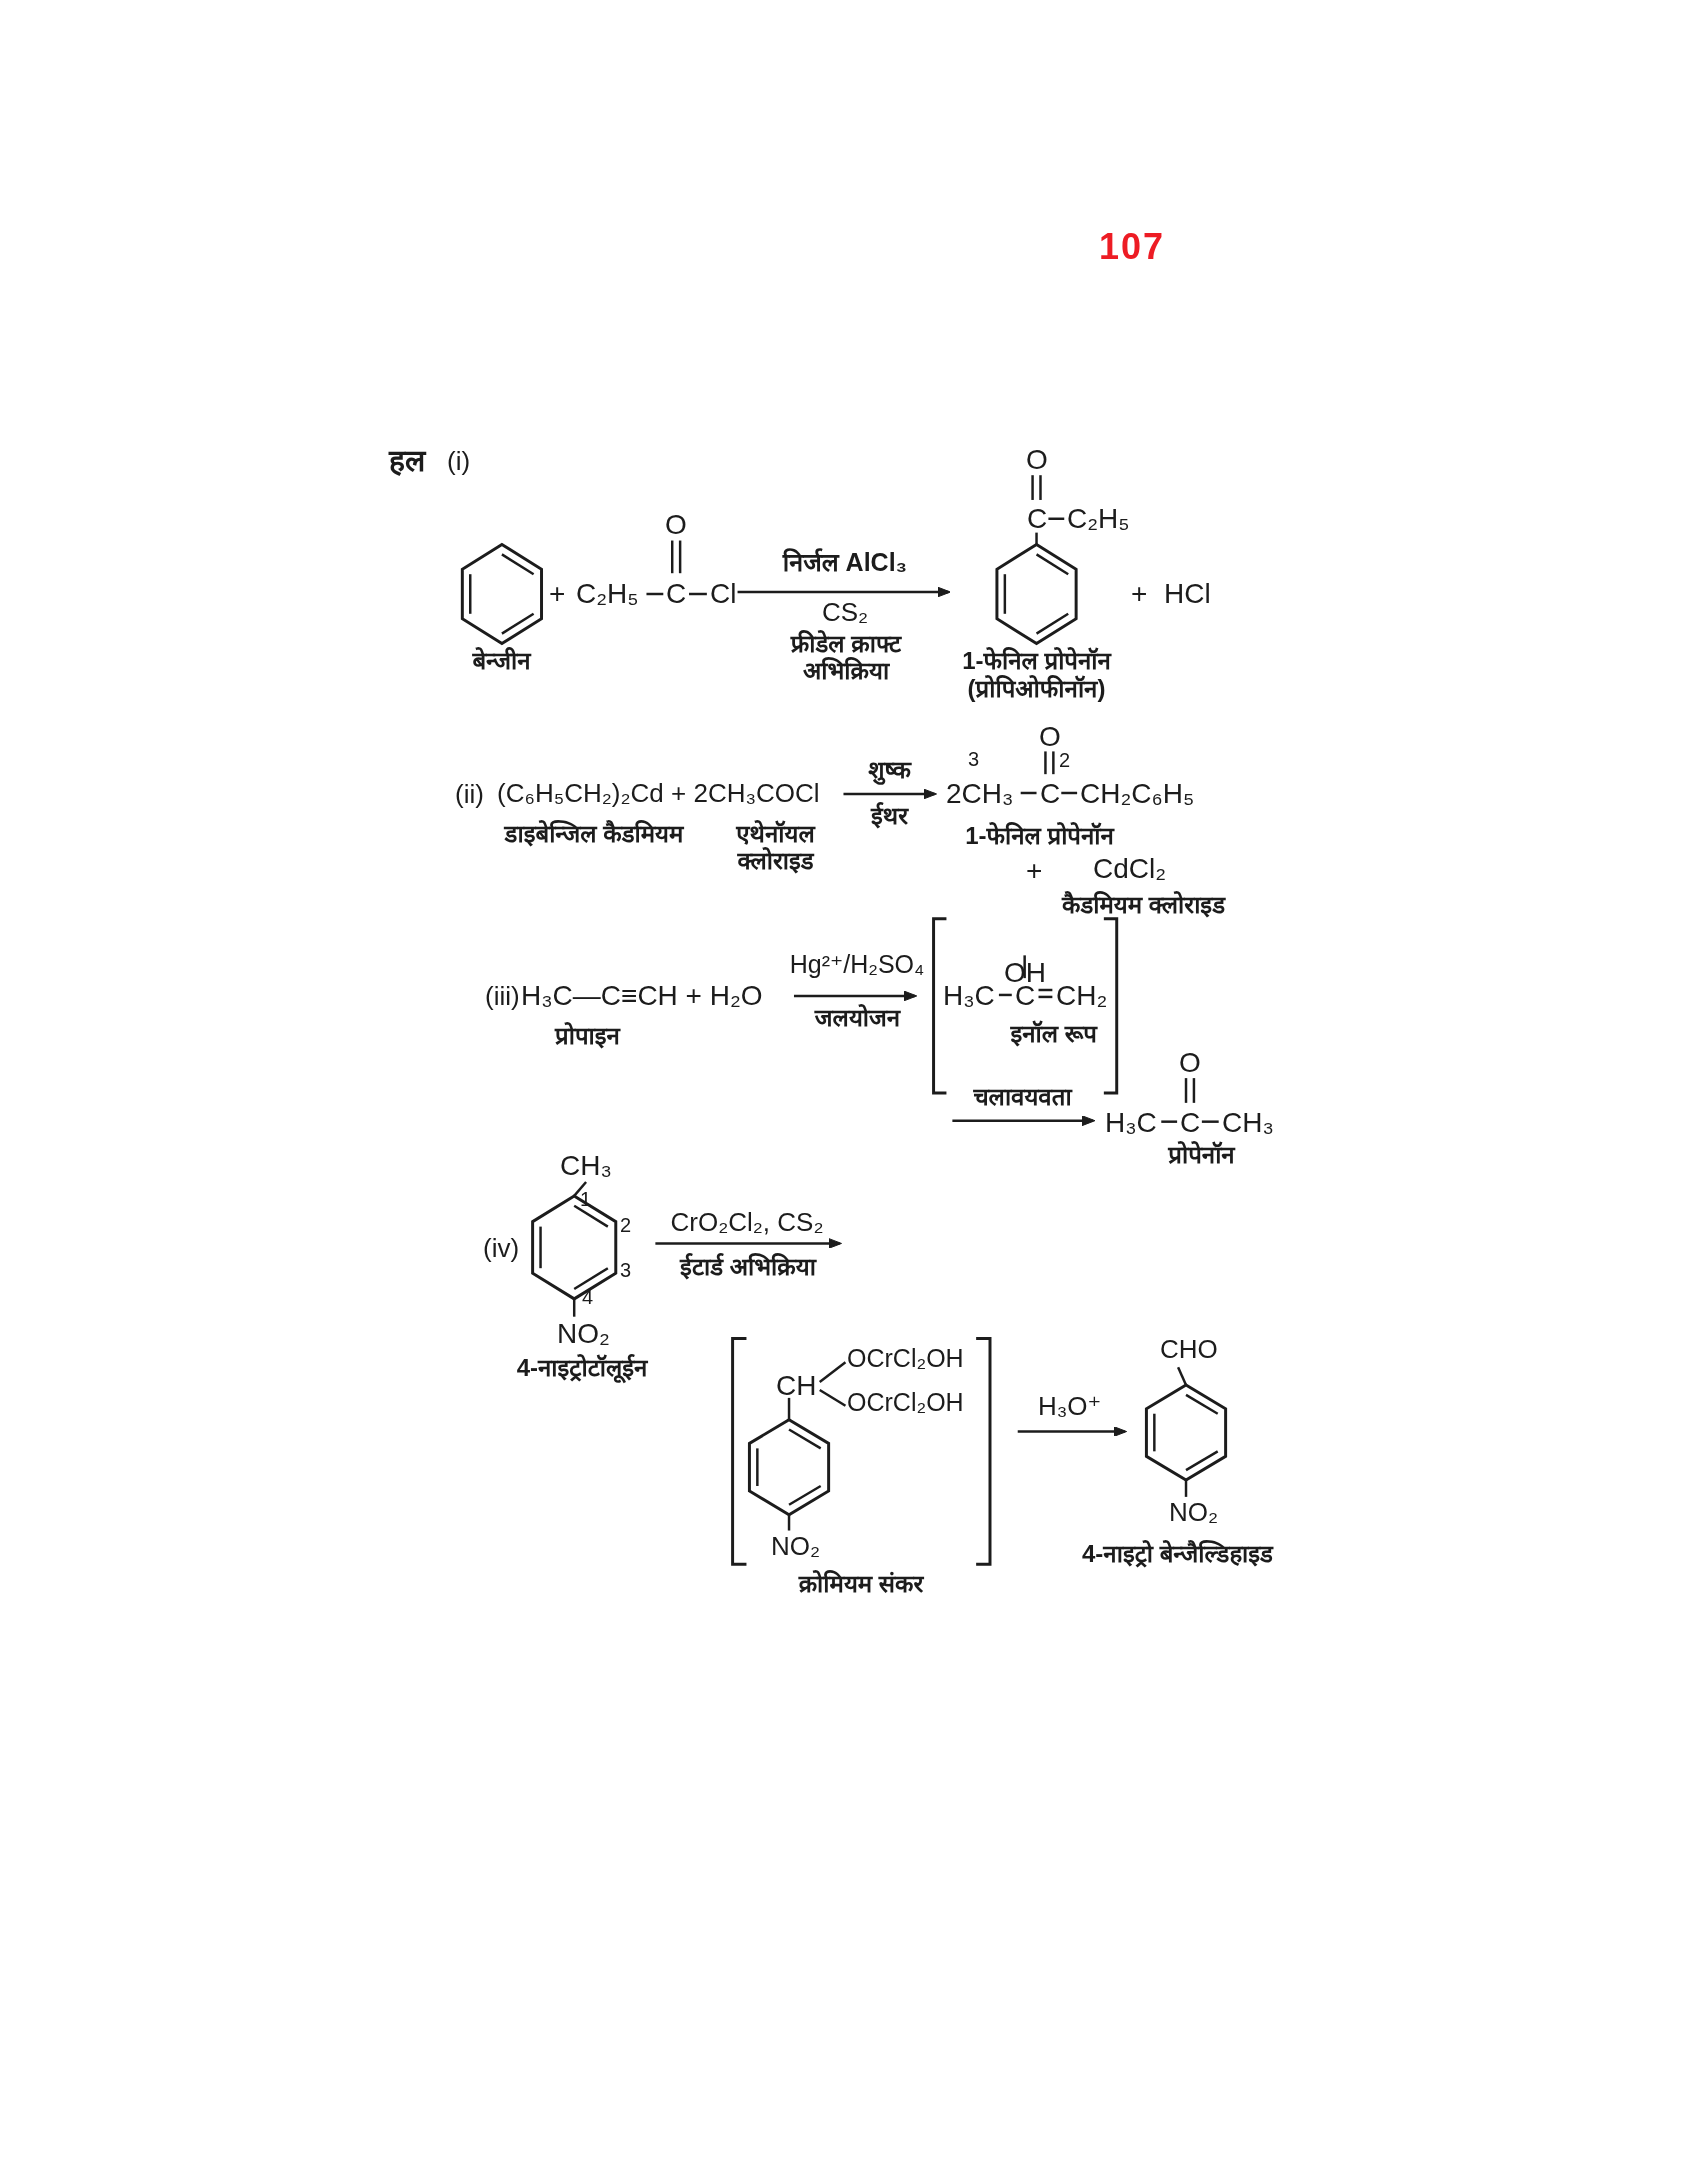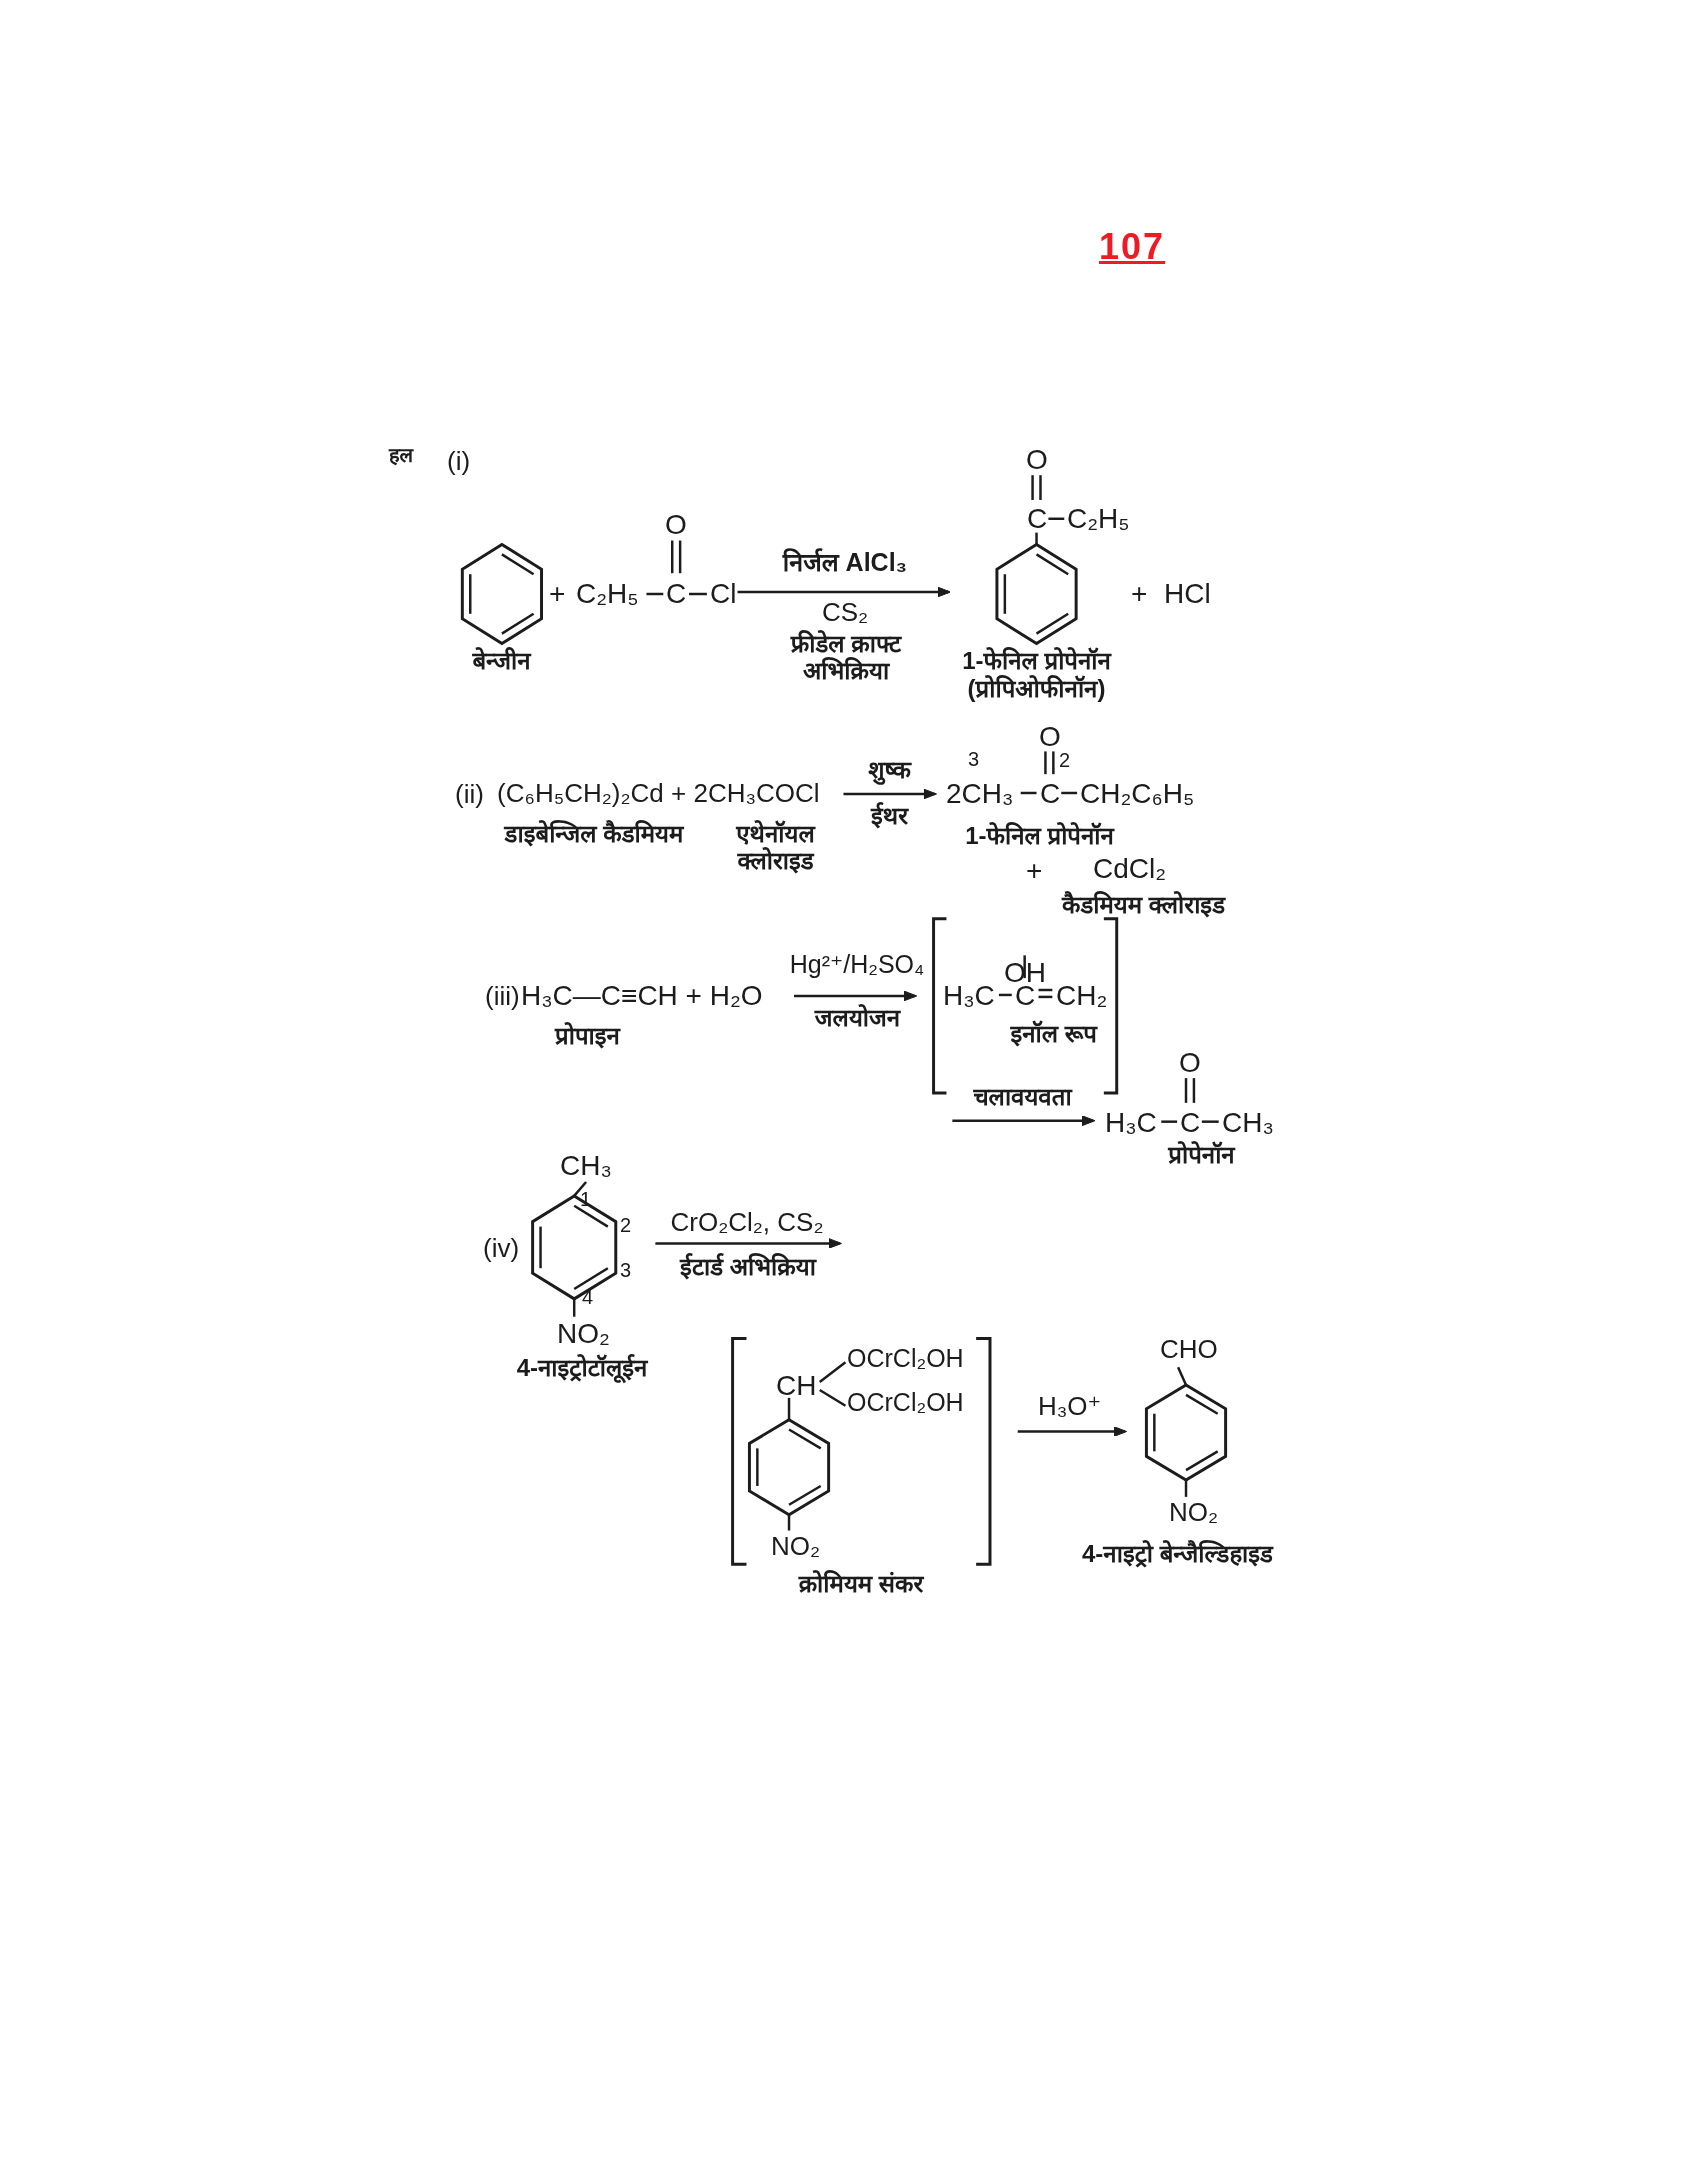--- a/index.html
+++ b/index.html
@@ -2,24 +2,24 @@
 <html><head>
 <meta charset="utf-8">
 <style>
   html,body{margin:0;padding:0;background:#ffffff;}
   #page{position:relative;width:1683px;height:2178px;background:#ffffff;overflow:hidden;}
   .t{position:absolute;white-space:nowrap;color:#1c1c1c;
      font-family:'Liberation Sans','DejaVu Sans',sans-serif;
      font-size:28px;line-height:1.15;}
   .hi{font-weight:bold;}
   .c{text-align:center;}
-  .b{font-weight:bold;text-decoration:underline;}
+  .b{font-weight:bold;}
   .s20{font-size:20px;} .s24{font-size:24px;}
   .s25{font-size:25px;} .s26{font-size:26px;} .s27{font-size:27px;}
-  .s30{font-size:20px;} .s36{font-size:36px;}
+  .s30{font-size:30px;} .s36{font-size:36px;}
   .serif{font-family:'Liberation Serif','DejaVu Serif',serif;}
   .red{color:#ed1c24;letter-spacing:2px;}
   svg{position:absolute;left:0;top:0;}
   svg line, svg polygon, svg path{stroke:#1c1c1c;}
 </style>
 </head>
 <body>
 
 <div id="page">
 

